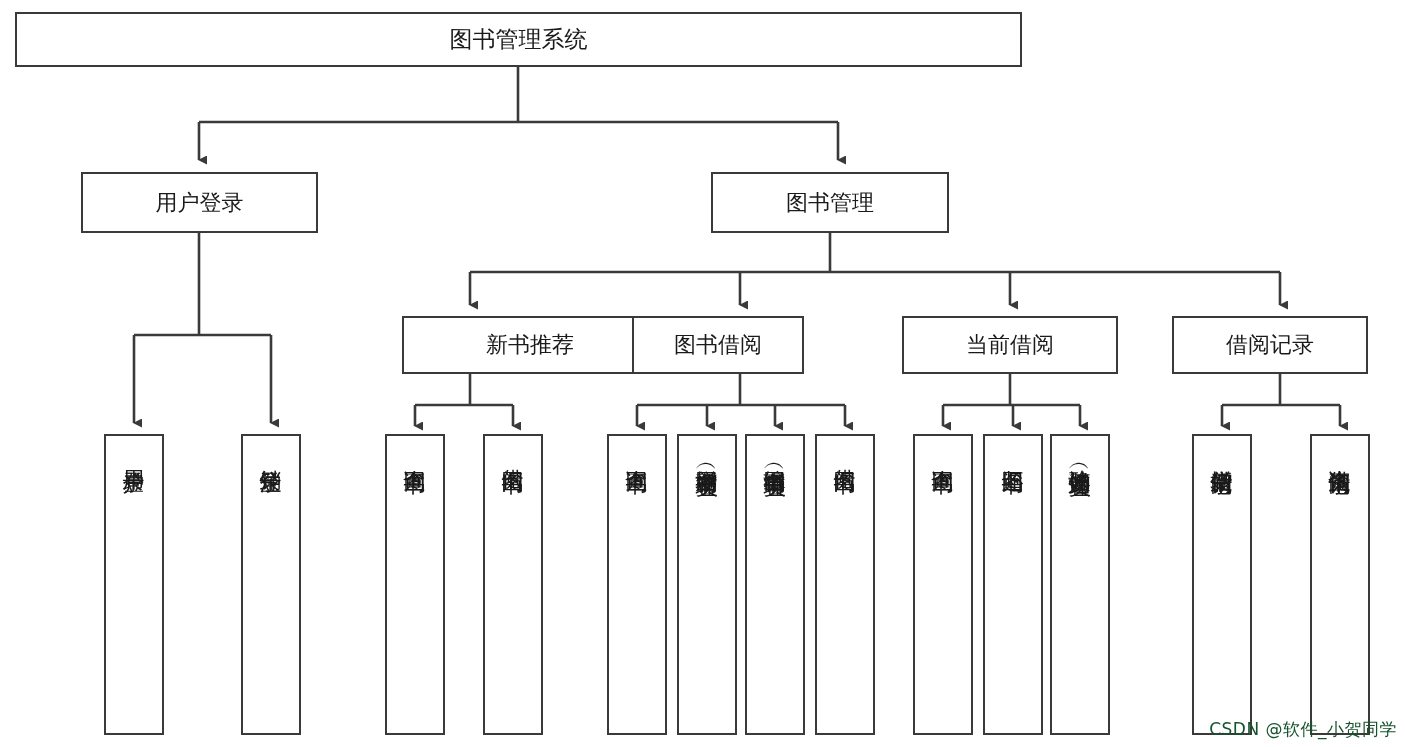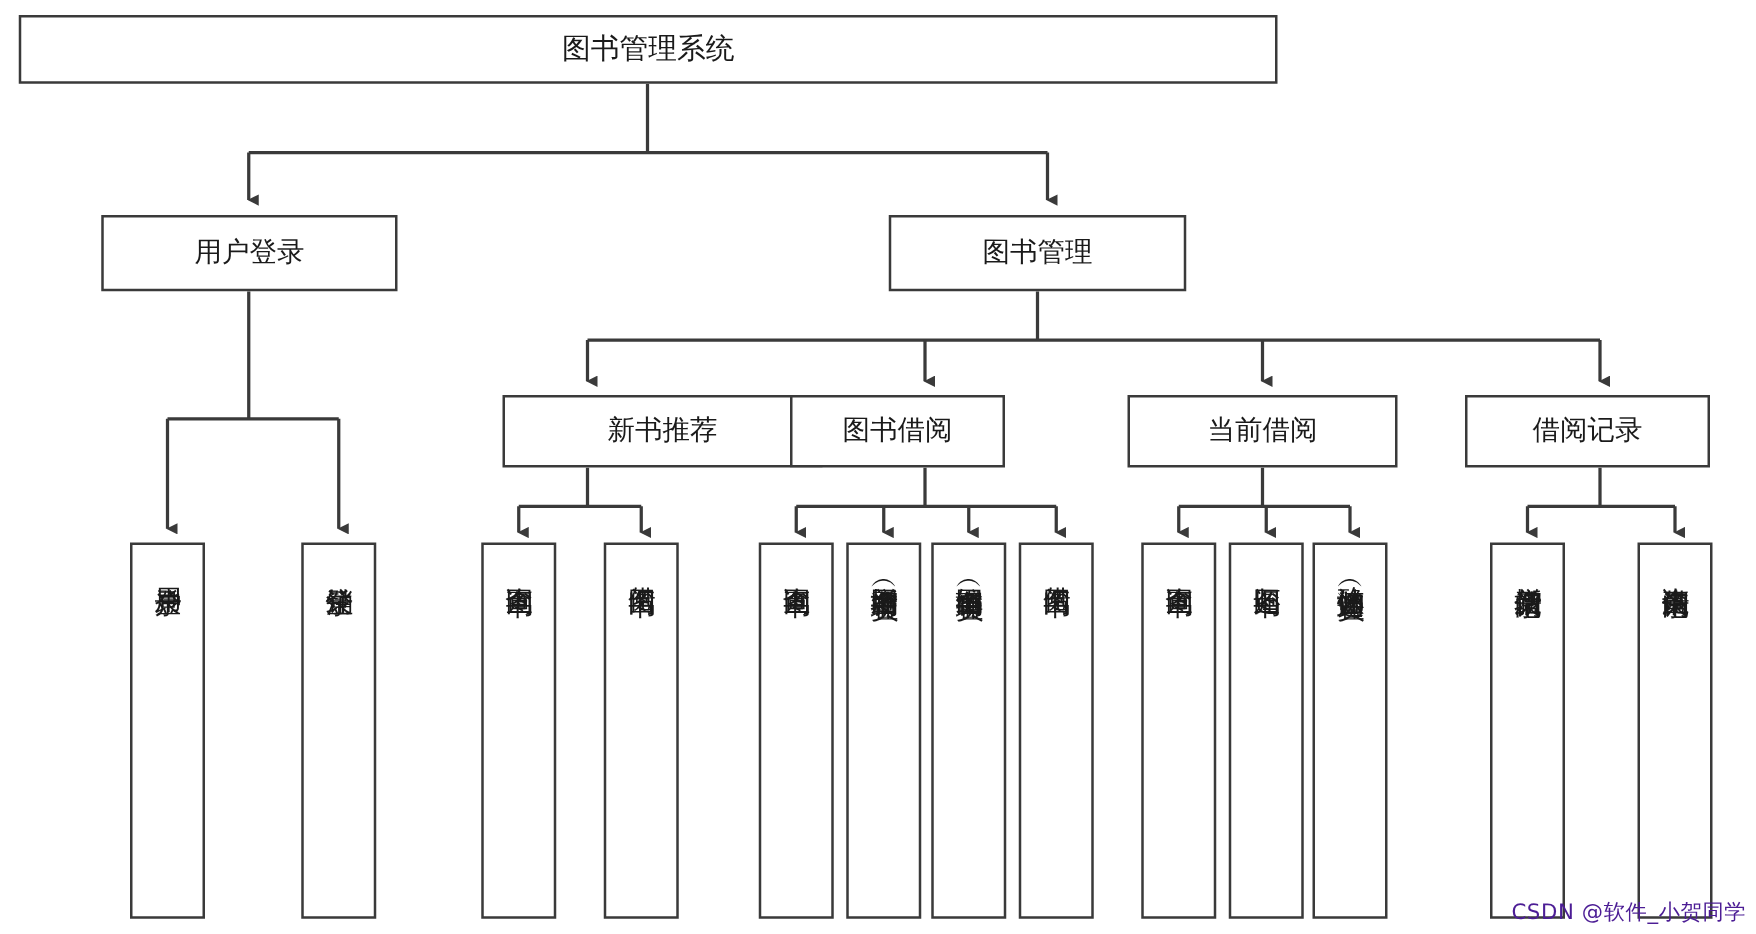--- a/index.html
+++ b/index.html
@@ -59,21 +59,21 @@
     line-height: 1.05;
     letter-spacing: 1px;
     white-space: nowrap;
     text-align: left;
   }
   #watermark {
     position: absolute;
     right: 8px;
     bottom: 6px;
     font-size: 17px;
-    color: #4c1d95;
+    color: #14532d;
     letter-spacing: 0.5px;
     white-space: nowrap;
     pointer-events: none;
   }
 </style>
 </head>
 <body>
 
 <div id="diagram-root">
 

